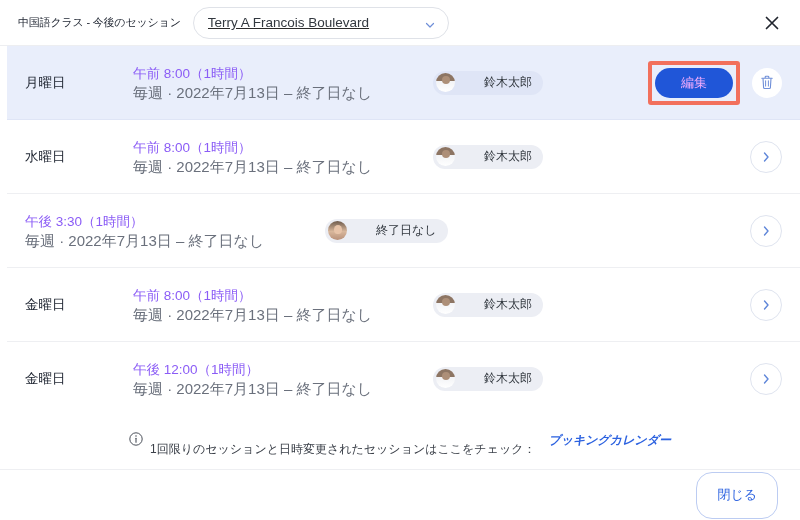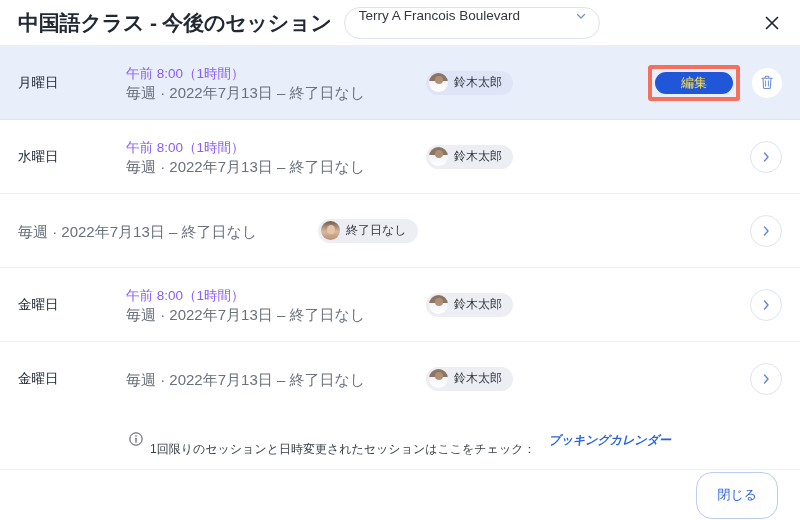--- a/index.html
+++ b/index.html
@@ -29,37 +29,39 @@
     height: 46px;
     flex: 0 0 46px;
     display: flex;
     align-items: center;
     padding: 0 18px 0 18px;
     box-sizing: border-box;
     border-bottom: 1px solid #edeef1;
     position: relative;
   }
   .dialog-title {
-    font-size: 21px;
-    font-weight: bold;
+    font-size: 11px;
+    font-weight: normal;
     color: #222834;
     letter-spacing: -0.2px;
     white-space: nowrap;
   }
   .location-select {
     margin-left: 12px;
     width: 256px;
     height: 32px;
     border: 1px solid #dfe2e8;
     border-radius: 16px;
     display: flex;
+    align-items: center;
     padding: 0 12px 0 14px;
     box-sizing: border-box;
     background: #fff;
     cursor: pointer;
+    text-decoration: underline;
   }
   .location-select .value {
     font-size: 13.5px;
     color: #32383f;
     flex: 1;
     white-space: nowrap;
     overflow: hidden;
     text-overflow: ellipsis;
   }
   .chevron-down {
@@ -78,20 +80,21 @@
     align-items: center;
     justify-content: center;
     cursor: pointer;
     border-radius: 50%;
   }
 
   
   .session-list {
     flex: 1 1 auto;
     overflow: hidden;
+    padding-left: 7px;
   }
   .session-row {
     height: 74px;
     box-sizing: border-box;
     display: flex;
     align-items: center;
     padding: 0 18px 0 18px;
     border-bottom: 1px solid #eeeff2;
     position: relative;
   }
@@ -126,20 +129,21 @@
     align-items: center;
   }
   .staff-chip {
     display: inline-flex;
     align-items: center;
     height: 24px;
     border-radius: 12px;
     background: #eceef4;
     padding: 0 11px 0 3px;
     max-width: 180px;
+    gap: 23px;
   }
   .session-row.selected .staff-chip {
     background: #dfe5f6;
   }
   .avatar {
     width: 19px;
     height: 19px;
     border-radius: 50%;
     flex: 0 0 19px;
     margin-right: 6px;
@@ -191,24 +195,24 @@
 
   .edit-highlight {
     border: 4px solid #f2705c;
     border-radius: 3px;
     padding: 3px;
     display: inline-flex;
     margin-right: 12px;
   }
   .btn-edit {
     background: #2056d8;
-    color: #fde047;
+    color: #f0abfc;
     border: none;
     border-radius: 16px;
-    height: 22px;
+    height: 30px;
     min-width: 78px;
     padding: 0 20px;
     font-size: 13px;
     font-family: inherit;
     cursor: pointer;
     display: inline-flex;
     align-items: center;
     justify-content: center;
   }
   .icon-circle-btn {
@@ -352,20 +356,21 @@
         <span class="chevron-circle-btn">
           <svg width="10" height="12" viewBox="0 0 10 12" fill="none" aria-hidden="true">
             <path d="M3.5 2 L7 6 L3.5 10" stroke="#5f86d9" stroke-width="1.4" stroke-linecap="round" stroke-linejoin="round"></path>
           </svg>
         </span>
       </div>
     </div>
 
     <div class="session-row">
       <div class="col-time">
+        <div class="time-main">午後 3:30（1時間）</div>
         <div class="time-sub">毎週 · 2022年7月13日 – 終了日なし</div>
       </div>
       <div class="col-staff">
         <span class="staff-chip">
           <span class="avatar female"></span>
           <span class="staff-name">終了日なし</span>
         </span>
       </div>
       <div class="col-actions">
         <span class="chevron-circle-btn">
@@ -393,20 +398,21 @@
           <svg width="10" height="12" viewBox="0 0 10 12" fill="none" aria-hidden="true">
             <path d="M3.5 2 L7 6 L3.5 10" stroke="#5f86d9" stroke-width="1.4" stroke-linecap="round" stroke-linejoin="round"></path>
           </svg>
         </span>
       </div>
     </div>
 
     <div class="session-row">
       <div class="col-day">金曜日</div>
       <div class="col-time">
+        <div class="time-main">午後 12:00（1時間）</div>
         <div class="time-sub">毎週 · 2022年7月13日 – 終了日なし</div>
       </div>
       <div class="col-staff">
         <span class="staff-chip">
           <span class="avatar male"></span>
           <span class="staff-name">鈴木太郎</span>
         </span>
       </div>
       <div class="col-actions">
         <span class="chevron-circle-btn">

